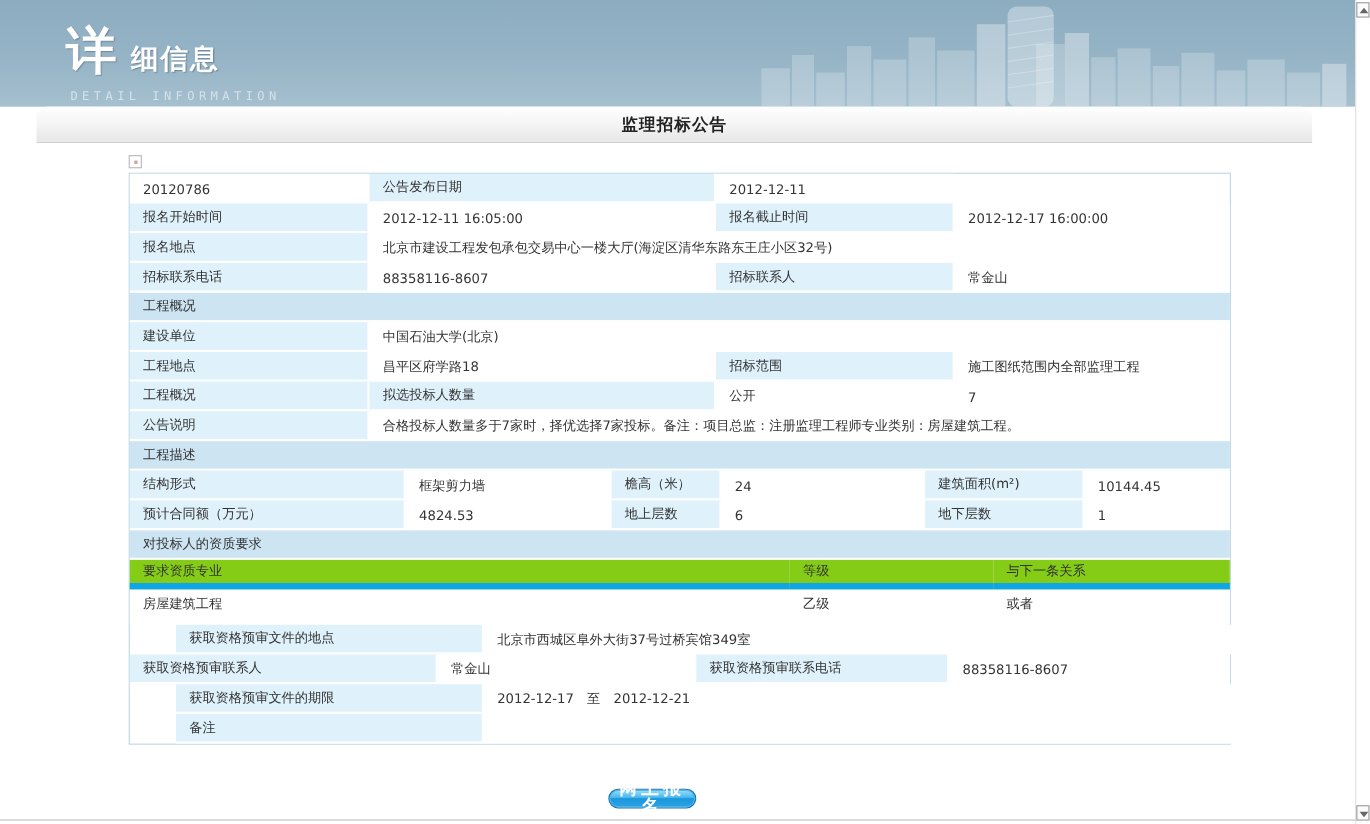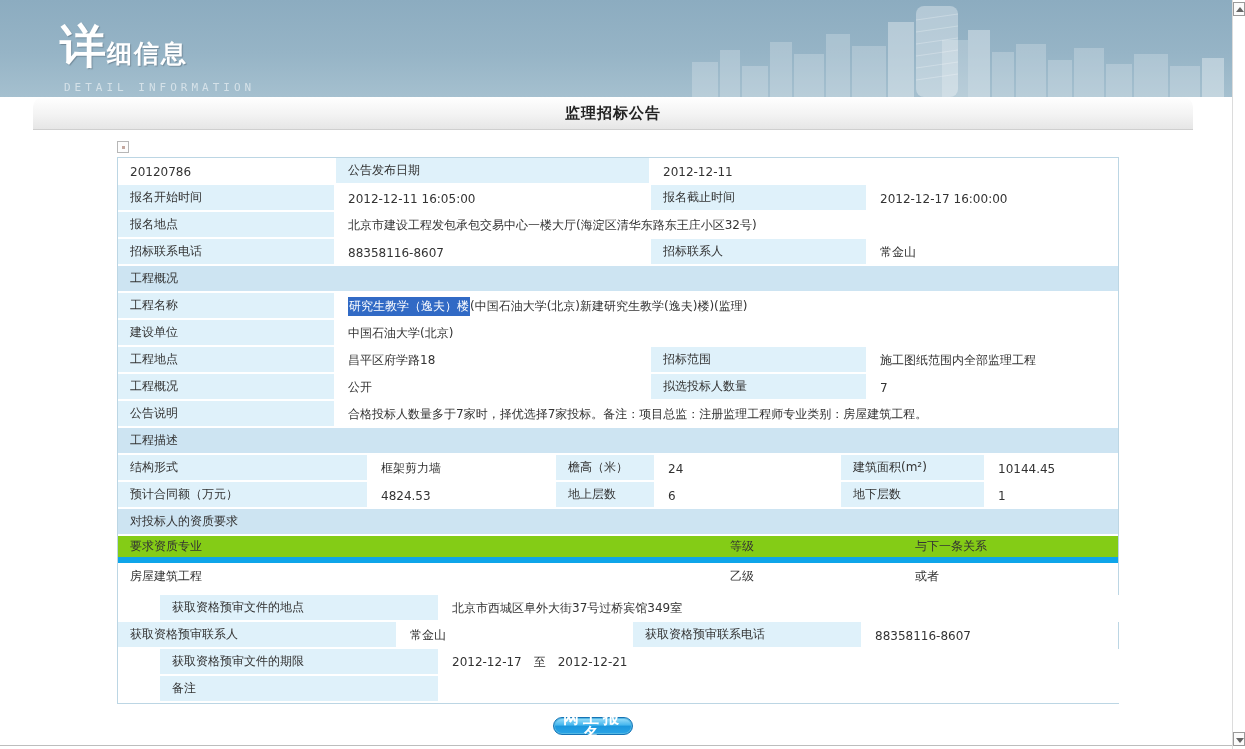--- a/index.html
+++ b/index.html
@@ -12,21 +12,21 @@
   
   .header {
     position:absolute; left:0; top:0; width:1232px; height:97px;
     background:linear-gradient(180deg,#8cacc0 0%,#96b4c6 55%,#a5c0cf 100%);
     overflow:hidden;
   }
   .skyline { position:absolute; right:0; bottom:0; height:97px; }
   .logo { position:absolute; left:60px; top:16px; color:#ffffff; }
   .logo-line { display:flex; align-items:baseline; text-shadow:1px 1px 1px rgba(90,110,125,0.6); }
   .logo-main { font-size:46px; font-weight:bold; letter-spacing:1px; }
-  .logo-rest { font-size:25px; font-weight:bold; letter-spacing:2px; margin-left:0; }
+  .logo-rest { font-size:25px; font-weight:bold; letter-spacing:2px; margin-left:12px; }
   .logo-sub {
     margin-top:3px; margin-left:4px;
     font-family:"DejaVu Sans Mono","Liberation Mono",monospace;
     font-size:11px; letter-spacing:4px; color:rgba(255,255,255,0.55);
   }
 
   
   .card {
     position:absolute; left:33px; top:97px; width:1160px; height:652px;
     background:#ffffff; border-radius:10px 10px 0 0;
@@ -183,40 +183,33 @@
     </div>
     <div class="trow gA4">
       <div class="cell lbl">招标联系电话</div>
       <div class="cell val">88358116-8607</div>
       <div class="cell lbl">招标联系人</div>
       <div class="cell val">常金山</div>
     </div>
 
     <div class="sec">工程概况</div>
     <div class="trow gA2">
-      <div class="cell lbl">工程名称</div>
-      <div class="cell val">
-        <span class="hl">研究生教学（逸夫）楼</span>
-          <span>(中国石油大学(北京)新建研究生教学(逸夫)楼)(监理)</span>
-      </div>
-    </div>
-    <div class="trow gA2">
       <div class="cell lbl">建设单位</div>
       <div class="cell val">中国石油大学(北京)</div>
     </div>
     <div class="trow gA4">
       <div class="cell lbl">工程地点</div>
       <div class="cell val">昌平区府学路18</div>
       <div class="cell lbl">招标范围</div>
       <div class="cell val">施工图纸范围内全部监理工程</div>
     </div>
     <div class="trow gA4">
       <div class="cell lbl">工程概况</div>
+      <div class="cell lbl">拟选投标人数量</div>
       <div class="cell val">公开</div>
-      <div class="cell lbl">拟选投标人数量</div>
       <div class="cell val">7</div>
     </div>
     <div class="trow gA2">
       <div class="cell lbl">公告说明</div>
       <div class="cell val">合格投标人数量多于7家时，择优选择7家投标。备注：项目总监：注册监理工程师专业类别：房屋建筑工程。</div>
     </div>
 
     <div class="sec">工程描述</div>
     <div class="trow g6">
       <div class="cell lbl">结构形式</div>

